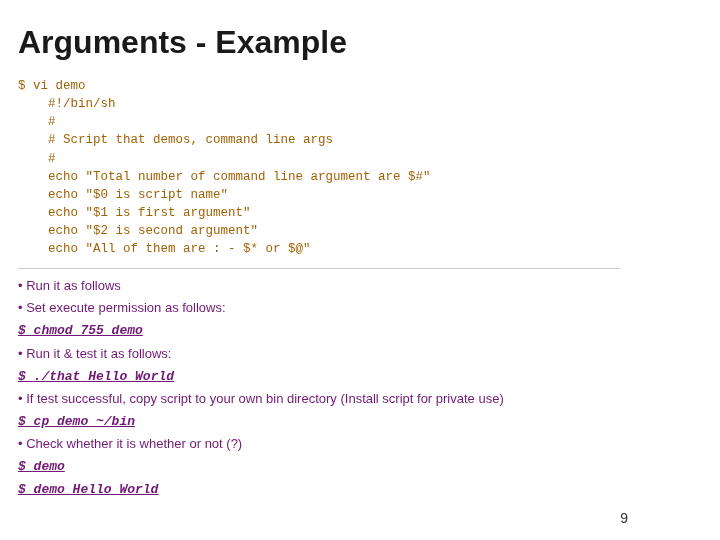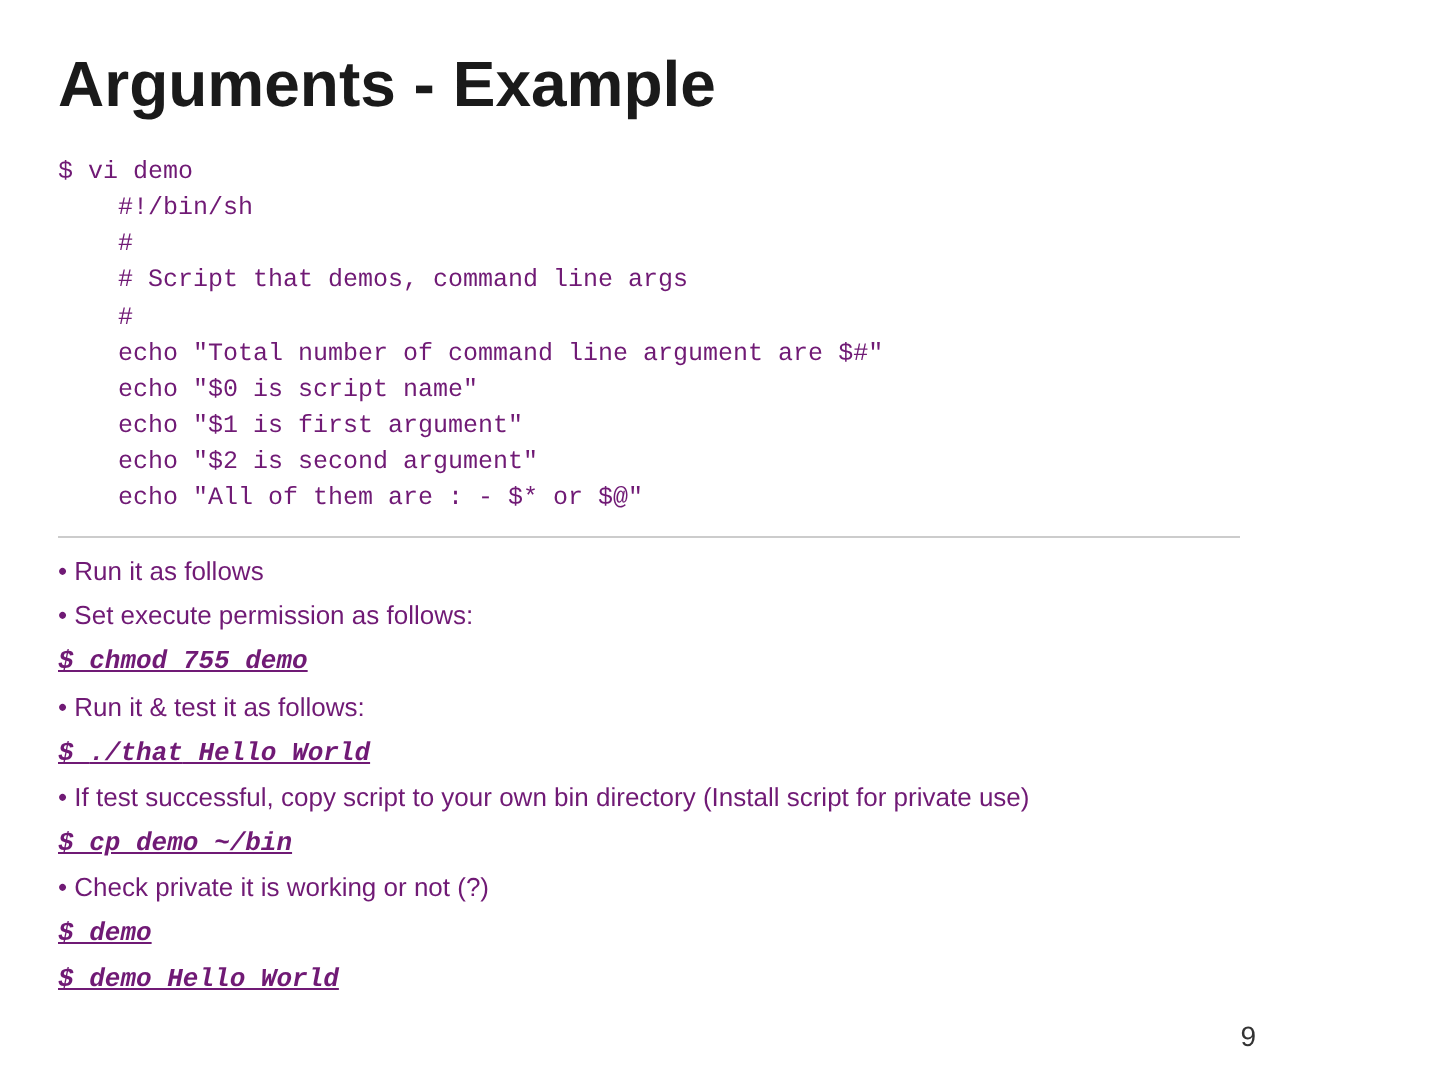--- a/index.html
+++ b/index.html
@@ -13,36 +13,36 @@
       height: 540px;
       background: #ffffff;
       font-family: Arial, sans-serif;
       overflow: hidden;
     }
 
     .slide {
       width: 656px;
       height: 540px;
       background: #ffffff;
-      padding: 24px 36px 24px 29px;
+      padding: 24px 36px 24px 18px;
       position: relative;
     }
 
     .title {
       font-size: 32px;
       font-weight: bold;
       color: #1a1a1a;
       margin-bottom: 16px;
       font-family: Arial, sans-serif;
     }
 
     .code-block {
       font-family: 'Courier New', Courier, monospace;
       font-size: 12.5px;
-      color: #701a75;
+      color: #a16207;
       line-height: 1.45;
       margin-bottom: 10px;
       white-space: pre;
     }
 
     .content-text {
       font-family: Arial, sans-serif;
       font-size: 13px;
       color: #701a75;
       line-height: 1.7;
@@ -91,19 +91,19 @@
   <hr class="divider">
 
   <div class="content-text">
     <span>• Run it as follows</span><br>
     <span>• Set execute permission as follows:</span><br>
     <span class="mono">$ chmod 755 demo</span><br>
     <span>• Run it &amp; test it as follows:</span><br>
     <span class="mono">$ <em>./that</em> Hello World</span><br>
     <span>• If test successful, copy script to your own bin directory (Install script for private use)</span><br>
     <span class="mono">$ cp demo ~/bin</span><br>
-    <span>• Check private it is working or not (?)</span><br>
+    <span>• Check whether it is whether or not (?)</span><br>
     <span class="mono">$ demo</span><br>
     <span class="mono">$ demo Hello World</span>
   </div>
 
   <div class="page-number">9</div>
 </div>
 
 </body></html>

